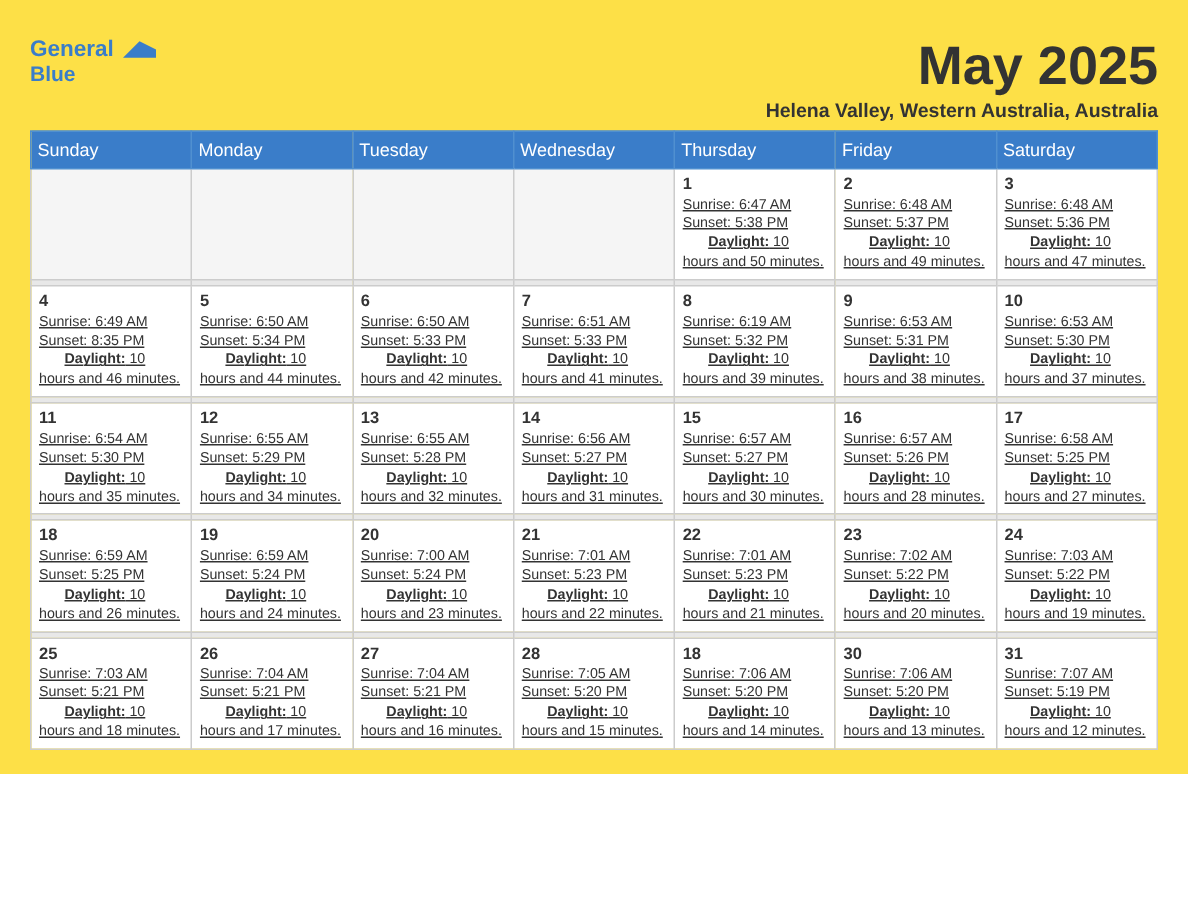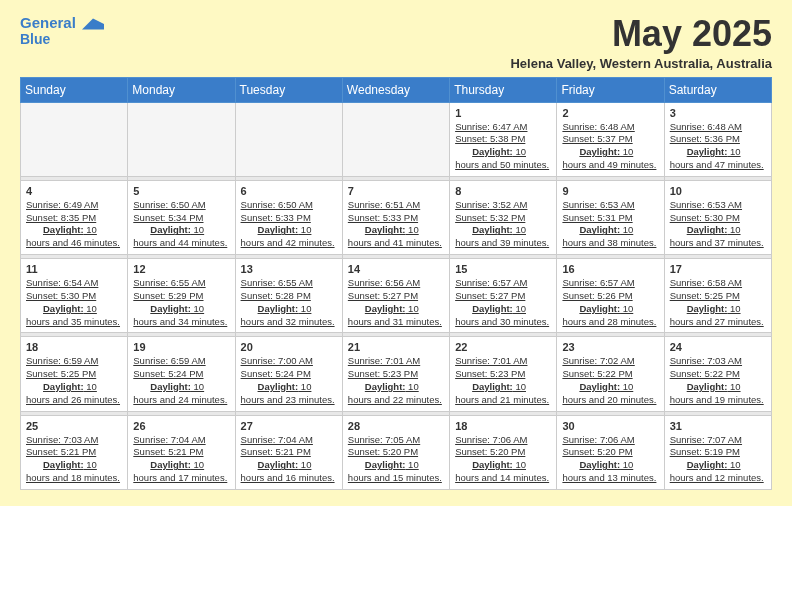--- a/index.html
+++ b/index.html
@@ -4,22 +4,22 @@
   <style>
     * { box-sizing: border-box; margin: 0; padding: 0; }
     body {
       font-family: Arial, sans-serif;
       background: #fff;
       width: 792px;
       min-height: 612px;
     }
     .page {
       width: 792px;
-      padding: 14px 20px 16px 20px;
-      background: #fef9c3;
+      padding: 24px 20px 16px 20px;
+      background: #fde047;
     }
     .header {
       display: flex;
       align-items: flex-start;
       justify-content: space-between;
       margin-bottom: 6px;
     }
     .logo {
       display: flex;
       align-items: center;
@@ -208,21 +208,21 @@
             <span class="day-num">7</span>
             <div class="day-info">
               <div>Sunrise: 6:51 AM</div>
               <div>Sunset: 5:33 PM</div>
               <div><span class="daylight-label">Daylight:</span><span> 10 hours and 41 minutes.</span></div>
             </div>
           </td>
           <td>
             <span class="day-num">8</span>
             <div class="day-info">
-              <div>Sunrise: 3:52 AM</div>
+              <div>Sunrise: 6:19 AM</div>
               <div>Sunset: 5:32 PM</div>
               <div><span class="daylight-label">Daylight:</span><span> 10 hours and 39 minutes.</span></div>
             </div>
           </td>
           <td>
             <span class="day-num">9</span>
             <div class="day-info">
               <div>Sunrise: 6:53 AM</div>
               <div>Sunset: 5:31 PM</div>
               <div><span class="daylight-label">Daylight:</span><span> 10 hours and 38 minutes.</span></div>

